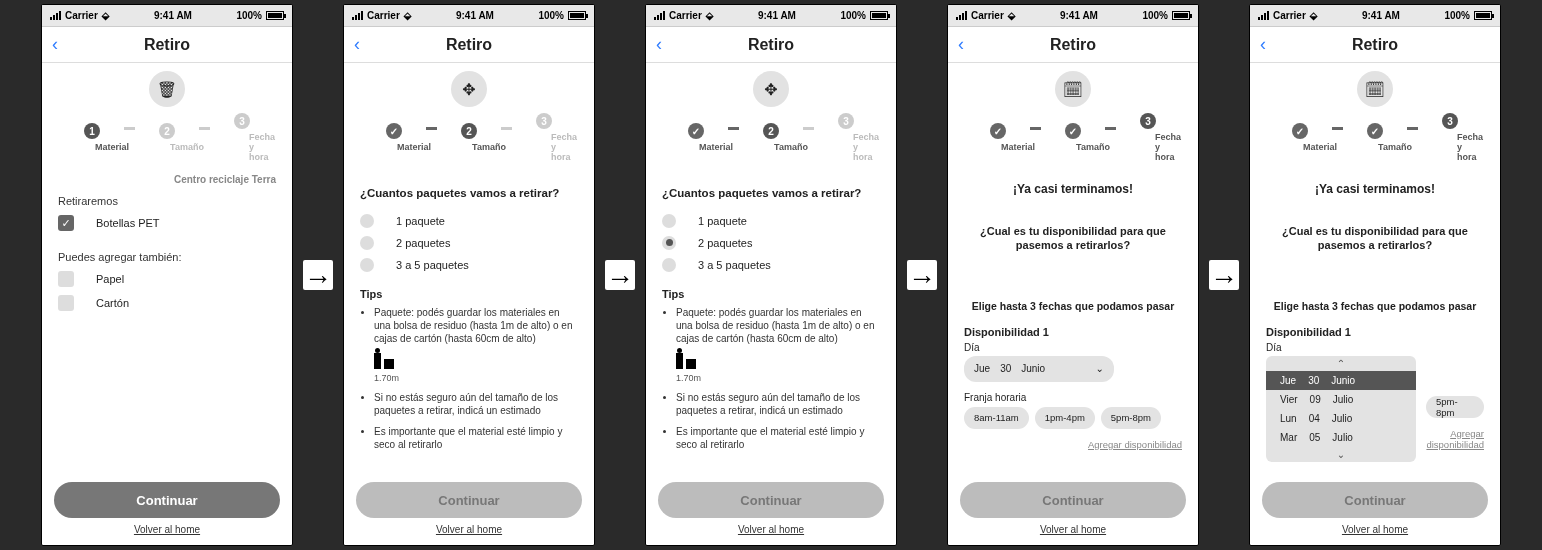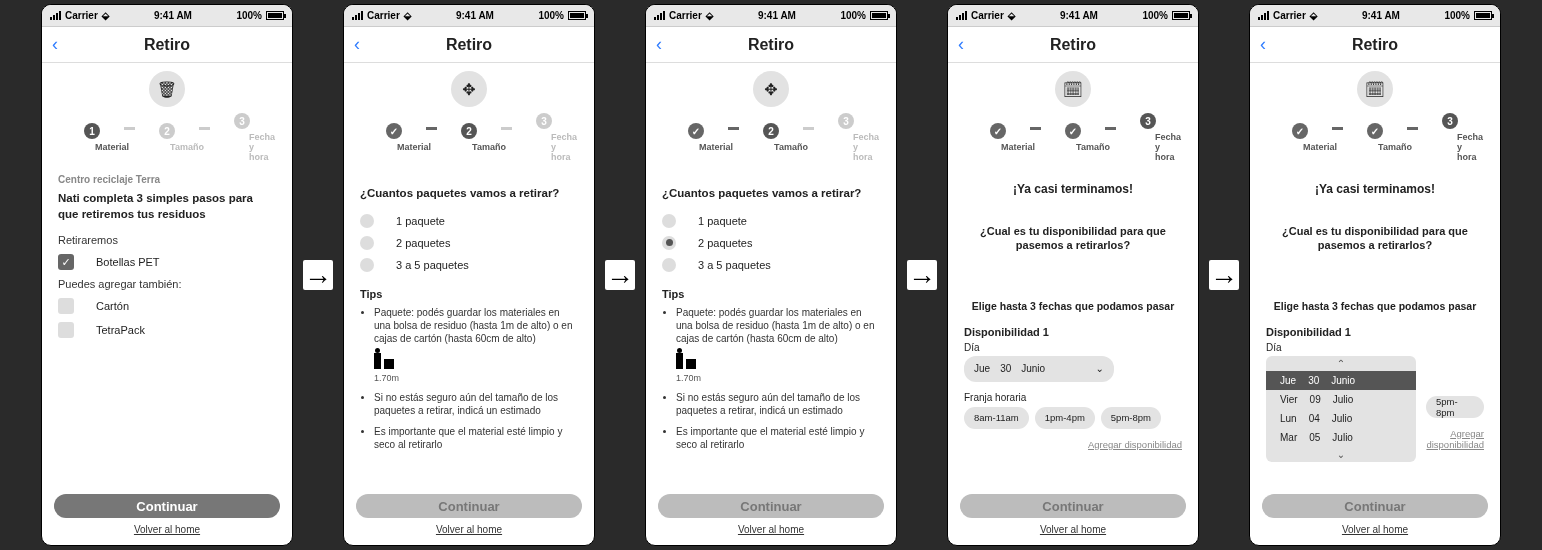--- a/index.html
+++ b/index.html
@@ -1,18 +1,18 @@
 <!DOCTYPE html>
 <html><head>
 <meta charset="utf-8">
 <style>
   * { box-sizing: border-box; margin: 0; padding: 0; font-family: -apple-system, Helvetica, Arial, sans-serif; }
   body { background: #2a2a2a; padding: 0; display: flex; align-items: flex-start; justify-content: center; }
   .stage { display: flex; align-items: center; gap: 10px; padding: 4px; }
-  .phone { width: 252px; height: 542px; background: #fff; border: 1px solid #000; border-radius: 10px; display: flex; flex-direction: column; position: relative; overflow: hidden; }
+  .phone { width: 252px; height: 542px; background: #fff; border: 1px solid #000; border-radius: 2px; display: flex; flex-direction: column; position: relative; overflow: hidden; }
   .arrow { font-size: 28px; font-weight: bold; color: #000; background:#fff; width:30px; height:30px; display:flex; align-items:center; justify-content:center; border-radius:2px;}
   .status-bar { height: 22px; background: #e8e8e8; display: flex; align-items: center; justify-content: space-between; padding: 0 8px; font-size: 10px; font-weight: 600; color:#000; border-bottom:1px solid #ccc;}
   .status-left, .status-right { display: flex; align-items: center; gap: 4px; }
   .sig { display:inline-flex; align-items:flex-end; gap:1px; }
   .sig i { width:2px; background:#000; display:inline-block; }
   .sig i:nth-child(1){height:3px}.sig i:nth-child(2){height:5px}.sig i:nth-child(3){height:7px}.sig i:nth-child(4){height:9px}
   .batt { width:18px;height:9px;border:1px solid #000;position:relative;}
   .batt::after{content:"";position:absolute;right:-3px;top:2px;width:2px;height:4px;background:#000;}
   .batt-fill{position:absolute;left:1px;top:1px;bottom:1px;right:1px;background:#000;}
   .nav { height: 36px; display: flex; align-items: center; justify-content: center; position: relative; border-bottom: 1px solid #ddd; }
@@ -22,39 +22,39 @@
   .stepper { display: flex; align-items: center; justify-content: center; gap: 0; padding: 0 18px; margin-bottom: 6px; }
   .step { display: flex; flex-direction: column; align-items: center; width: 64px; }
   .dot { width: 16px; height: 16px; border-radius: 50%; background: #ccc; color:#fff; font-size:10px; font-weight:700; display:flex; align-items:center; justify-content:center; }
   .dot.done { background: #666; }
   .dot.active { background: #555; }
   .step-label { font-size: 9px; color: #bbb; margin-top: 3px; font-weight:600;padding-left:40px;}
   .step-label.on { color: #555; }
   .bar { width: 28px; height: 3px; background: #ccc; margin-top: -18px; }
   .bar.on { background: #666; }
   .content { flex: 1; padding: 6px 16px 0; font-size: 11px; color: #222; overflow:hidden;}
-  .center { text-align: left; }
+  .center { text-align: right; }
   .subtitle { font-size: 10px; color: #888; margin-bottom: 6px; font-weight:600;}
   .lead { font-size: 11.5px; font-weight: 700; margin-bottom: 12px; line-height:1.35;}
   .section-label { font-size: 11px; color: #333; margin: 10px 0 6px; }
   .chk-row { display: flex; align-items: center; gap: 22px; margin: 8px 0; }
   .chk { width: 16px; height: 16px; border-radius: 3px; background: #ddd; display:flex;align-items:center;justify-content:center; }
   .chk.checked { background: #666; color:#fff; font-size:11px;}
   .radio { width: 14px; height: 14px; border-radius: 50%; background: #ddd; display:flex;align-items:center;justify-content:center;}
   .radio.sel::after{content:"";width:7px;height:7px;border-radius:50%;background:#555;}
   .tips-h { font-weight:700; font-size:11px; margin: 16px 0 6px;}
   .tips { padding-left: 14px; font-size: 10px; color:#333; }
   .tips li { margin-bottom: 8px; line-height:1.3;}
   .scale { font-size:9px; color:#555; margin:4px 0 8px 14px;}
   .scale-icon { display:flex; align-items:flex-end; gap:3px; margin-left:14px;}
   .person { width:7px; height:16px; background:#000; position:relative;}
   .person::before{content:"";position:absolute;top:-5px;left:1px;width:5px;height:5px;border-radius:50%;background:#000;}
   .box { width:10px;height:10px;background:#000;}
   .footer { padding: 8px 12px 10px; }
-  .btn { width: 100%; height: 24px; border-radius: 18px; background: #777; color: #fff; font-size: 13px; font-weight: 700; display:flex;align-items:center;justify-content:center;}
+  .btn { width: 100%; height: 36px; border-radius: 18px; background: #777; color: #fff; font-size: 13px; font-weight: 700; display:flex;align-items:center;justify-content:center;}
   .btn.dis { background: #bcbcbc; color:#777;}
   .home-link { display:block; text-align:center; font-size:10px; color:#333; text-decoration:underline; margin-top:6px;}
   .avail-title{font-size:12px;font-weight:700;text-align:center;margin:8px 0 4px;}
   .avail-sub{font-size:11px;font-weight:700;text-align:center;margin-bottom:14px;line-height:1.3;margin-top:28px;}
   .avail-note{font-size:10.5px;font-weight:700;text-align:center;margin-bottom:14px;margin-top:47px;}
   .field-label{font-size:11px;font-weight:700;margin:6px 0 4px;}
   .sub-label{font-size:10px;margin:4px 0 3px;}
   .dd { background:#e3e3e3; border-radius:12px; height:26px; display:flex; align-items:center; padding:0 10px; font-size:10px; gap:10px; width:150px; justify-content:space-between;}
   .dd-row{display:flex;gap:10px;}
   .chips { display:flex; gap:6px; margin-top:4px;}
@@ -107,34 +107,33 @@
           <div class="step-label">Tamaño</div>
         </div>
     <div class="bar"></div>
     <div class="step">
           <div class="dot">3</div>
           <div class="step-label">Fecha y hora</div>
         </div>
   </div>
   <div class="content">
     <div class="center subtitle">Centro reciclaje Terra</div>
-    <div class="center lead">Nati completa 3 simples pasos para que retiremos tus residuos</div>
     <div class="section-label">Retiraremos</div>
     <div class="chk-row">
           <span class="chk checked">✓</span>
           <span>Botellas PET</span>
         </div>
-    <div class="section-label" style="margin-top:8px">Puedes agregar también:</div>
+    <div class="section-label" style="margin-top:20px">Puedes agregar también:</div>
+    <div class="chk-row">
+          <span class="chk"></span>
+          <span>Papel</span>
+        </div>
     <div class="chk-row">
           <span class="chk"></span>
           <span>Cartón</span>
-        </div>
-    <div class="chk-row">
-          <span class="chk"></span>
-          <span>TetraPack</span>
         </div>
   </div>
   <div class="footer">
     <div class="btn">Continuar</div>
     <a class="home-link">Volver al home</a>
   </div>
 </div>
 
 <div class="arrow">→</div>
 

